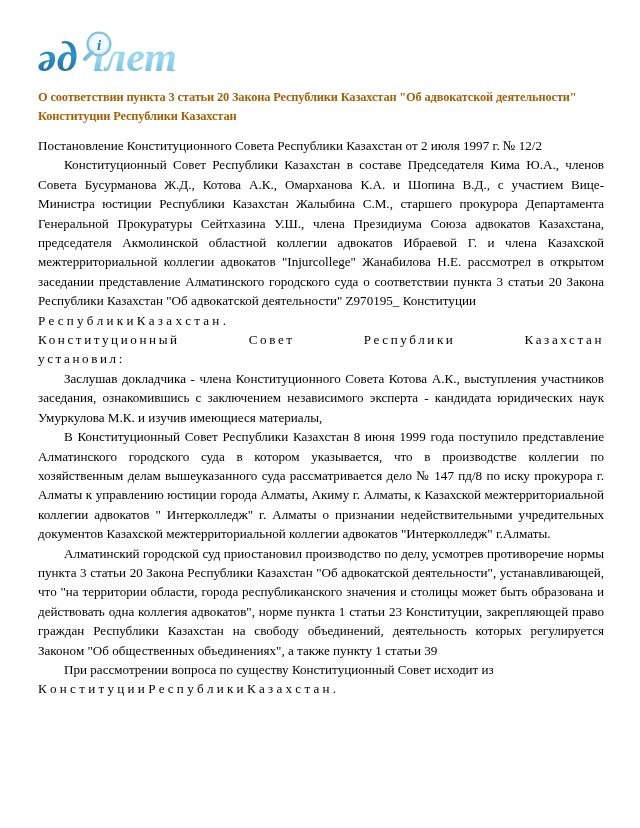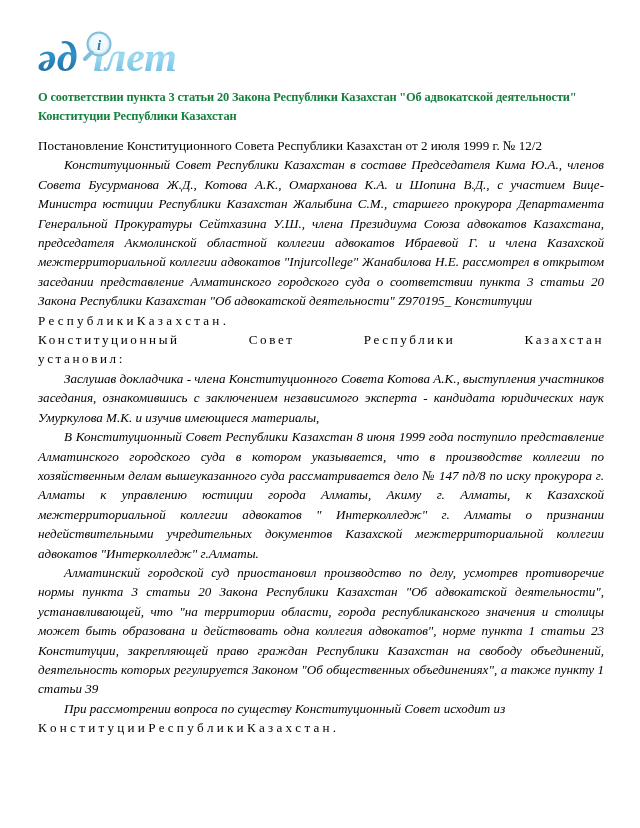--- a/index.html
+++ b/index.html
@@ -43,35 +43,34 @@
   }
 
   .doc-title {
     font-family: "Liberation Serif", "DejaVu Serif", serif;
     font-weight: bold;
     font-size: 12.4px;
     line-height: 19px;
     letter-spacing: -0.15px;
     text-align: left;
     margin: 0 0 10px 0;
-    color: #15803d;
+    color: #a16207;
   }
 
   p.para {
     margin: 0;
     font-size: 13.1px;
     line-height: 19.4px;
     text-align: justify;
     text-justify: inter-word;
     color: #000;
   }
 
   p.indent {
     text-indent: 26px;
-    font-style: italic;
   }
 
   
   .stretch-1 { letter-spacing: 2.6px; word-spacing: 34px; }
   .stretch-3 { letter-spacing: 3.0px; }
 </style>
 </head>
 <body>
 
 <div class="page">
@@ -105,21 +104,21 @@
         <line x1="55.5" y1="22.5" x2="49" y2="29" stroke="#7fbfdd" stroke-width="4" stroke-linecap="round"></line>
         <text x="63" y="20" text-anchor="middle" font-family="'Liberation Serif','DejaVu Serif',serif" font-size="15" font-weight="bold" font-style="italic" fill="#2a7fb5">i</text>
       </g>
     </svg>
   </div>
 
   <div class="doc">
 
     <h1 class="doc-title">О соответствии пункта 3 статьи 20 Закона Республики Казахстан "Об адвокатской деятельности" Конституции Республики Казахстан</h1>
 
-    <p class="para" style="margin-bottom:0;">Постановление Конституционного Совета Республики Казахстан от 2 июля 1999 г. № 12/2</p>
+    <p class="para" style="margin-bottom:0;">Постановление Конституционного Совета Республики Казахстан от 2 июля 1997 г. № 12/2</p>
 
     <p class="para indent">Конституционный Совет Республики Казахстан в составе Председателя Кима Ю.А., членов Совета Бусурманова Ж.Д., Котова А.К., Омарханова К.А. и Шопина В.Д., с участием Вице-Министра юстиции Республики Казахстан Жалыбина С.М., старшего прокурора Департамента Генеральной Прокуратуры Сейтхазина У.Ш., члена Президиума Союза адвокатов Казахстана, председателя Акмолинской областной коллегии адвокатов Ибраевой Г. и члена Казахской межтерриториальной коллегии адвокатов "Injurcollege" Жанабилова Н.Е. рассмотрел в открытом заседании представление Алматинского городского суда о соответствии пункта 3 статьи 20 Закона Республики Казахстан "Об адвокатской деятельности" Z970195_ Конституции</p>
     <p class="para">Р е с п у б л и к и      К а з а х с т а н .</p>
 
     <p class="para stretch-1">Конституционный      Совет      Республики      Казахстан      установил:</p>
     <p class="para indent">Заслушав докладчика - члена Конституционного Совета Котова А.К., выступления участников заседания, ознакомившись с заключением независимого эксперта - кандидата юридических наук Умуркулова М.К. и изучив имеющиеся материалы,</p>
 
     <p class="para indent">В Конституционный Совет Республики Казахстан 8 июня 1999 года поступило представление Алматинского городского суда в котором указывается, что в производстве коллегии по хозяйственным делам вышеуказанного суда рассматривается дело № 147 пд/8 по иску прокурора г. Алматы к управлению юстиции города Алматы, Акиму г. Алматы, к Казахской межтерриториальной коллегии адвокатов " Интерколледж" г. Алматы о признании недействительными учредительных документов Казахской межтерриториальной коллегии адвокатов "Интерколледж" г.Алматы.</p>
 
     <p class="para indent">Алматинский городской суд приостановил производство по делу, усмотрев противоречие нормы пункта 3 статьи 20 Закона Республики Казахстан "Об адвокатской деятельности", устанавливающей, что "на территории области, города республиканского значения и столицы может быть образована и действовать одна коллегия адвокатов", норме пункта 1 статьи 23 Конституции, закрепляющей право граждан Республики Казахстан на свободу объединений, деятельность которых регулируется Законом "Об общественных объединениях", а также пункту 1 статьи 39</p>

